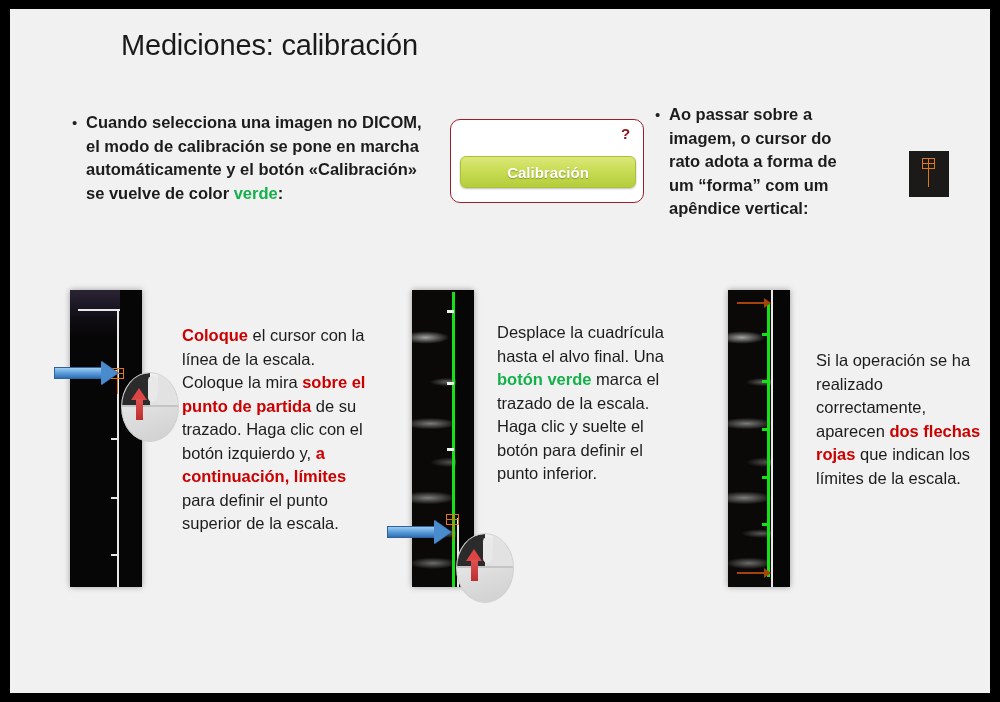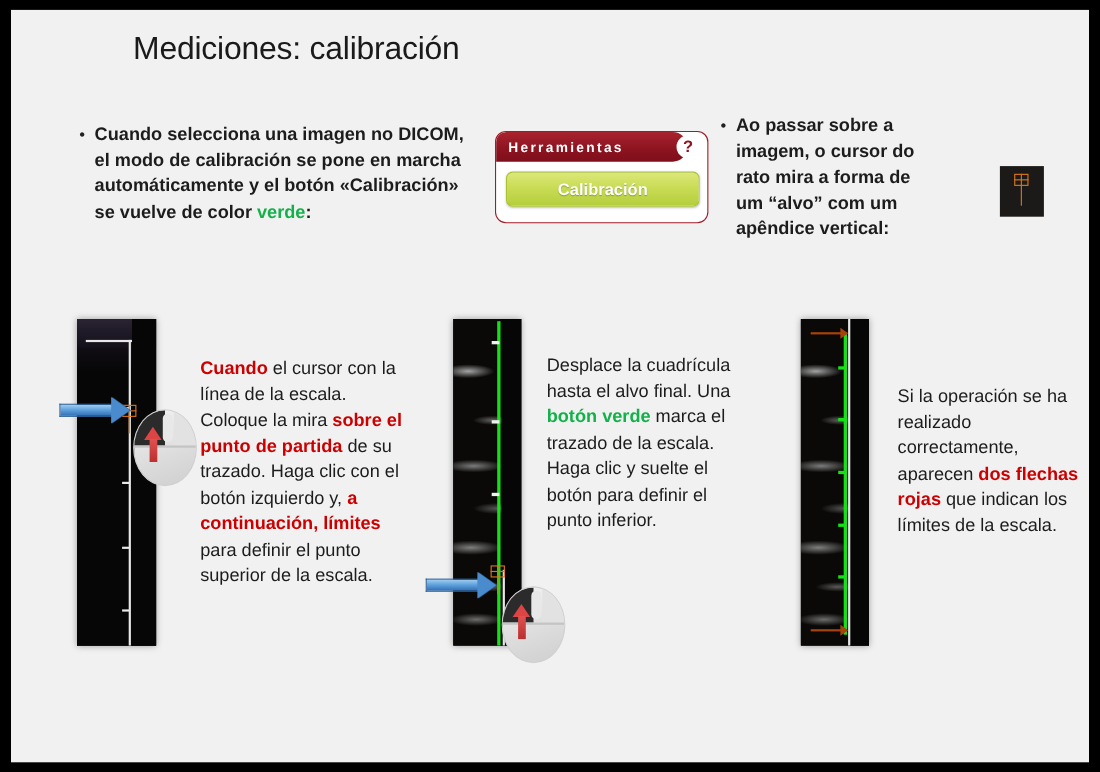--- a/index.html
+++ b/index.html
@@ -396,32 +396,29 @@
       <span class="bullet-dot">•</span>
       <span class="bullet-text">
         <span>Cuando selecciona una imagen no DICOM,</span>
         <span>el modo de calibración se pone en marcha</span>
         <span>automáticamente y el botón «Calibración»</span>
         <span>se vuelve de color </span><span class="hl-green">verde</span><span>:</span>
       </span>
     </div>
 
     <div id="tools-panel">
-      <div id="tools-header">
-        <span id="tools-header-label">Herramientas</span>
-      </div>
       <div id="tools-help-icon">?</div>
       <div id="calibration-button">
         <span id="calibration-button-label">Calibración</span>
       </div>
     </div>
 
     <div class="bullet-block" id="bullet-right">
       <span class="bullet-dot">•</span>
-      <span class="bullet-text">Ao passar sobre a imagem, o cursor do rato mira a forma de um “alvo” com um apêndice vertical:</span>
+      <span class="bullet-text">Ao passar sobre a imagem, o cursor do rato adota a forma de um “forma” com um apêndice vertical:</span>
     </div>
 
     <div id="cursor-swatch">
       <div class="grid-cursor" style="left:13px; top:7px;">
         <div class="gc-box"></div>
         <div class="gc-h" style="top:4.8px;"></div>
         <div class="gc-v" style="left:5.7px;"></div>
         <div class="gc-tail" style="height:18px;"></div>
       </div>
     </div>
@@ -453,21 +450,21 @@
         <div class="mouse-right-btn"></div>
         <div class="mouse-wheel"></div>
         <div class="mouse-divider"></div>
       </div>
       <div class="mouse-up-arrow">
         <div class="mua-head"></div>
         <div class="mua-shaft"></div>
       </div>
     </div>
 
-    <div class="caption" id="caption-1"><span class="hl-red-bold">Cuando</span><span> el cursor con la línea de la escala. Coloque la mira </span><span class="hl-red-bold">sobre el punto de partida</span><span> de su trazado. Haga clic con el botón izquierdo y, </span><span class="hl-red-bold">a continuación, límites</span><span> para definir el punto superior de la escala.</span></div>
+    <div class="caption" id="caption-1"><span class="hl-red-bold">Coloque</span><span> el cursor con la línea de la escala. Coloque la mira </span><span class="hl-red-bold">sobre el punto de partida</span><span> de su trazado. Haga clic con el botón izquierdo y, </span><span class="hl-red-bold">a continuación, límites</span><span> para definir el punto superior de la escala.</span></div>
 
     <div class="us-panel" id="us-panel-2">
       <div class="us-noise"></div>
       <div class="dark-gutter" style="left:44px; top:0; width:18px; height:297px;"></div>
       <div class="scale-line-green" style="left:40px; top:2px; height:295px;"></div>
       <div class="scale-line-white" style="left:45px; top:228px; height:69px; width:2px;"></div>
       <div class="scale-tick-lightgreen" style="left:35px; top:20px;"></div>
       <div class="scale-tick-lightgreen" style="left:35px; top:92px;"></div>
       <div class="scale-tick-lightgreen" style="left:35px; top:158px;"></div>
       <div class="grid-cursor" style="left:34px; top:224px;">

